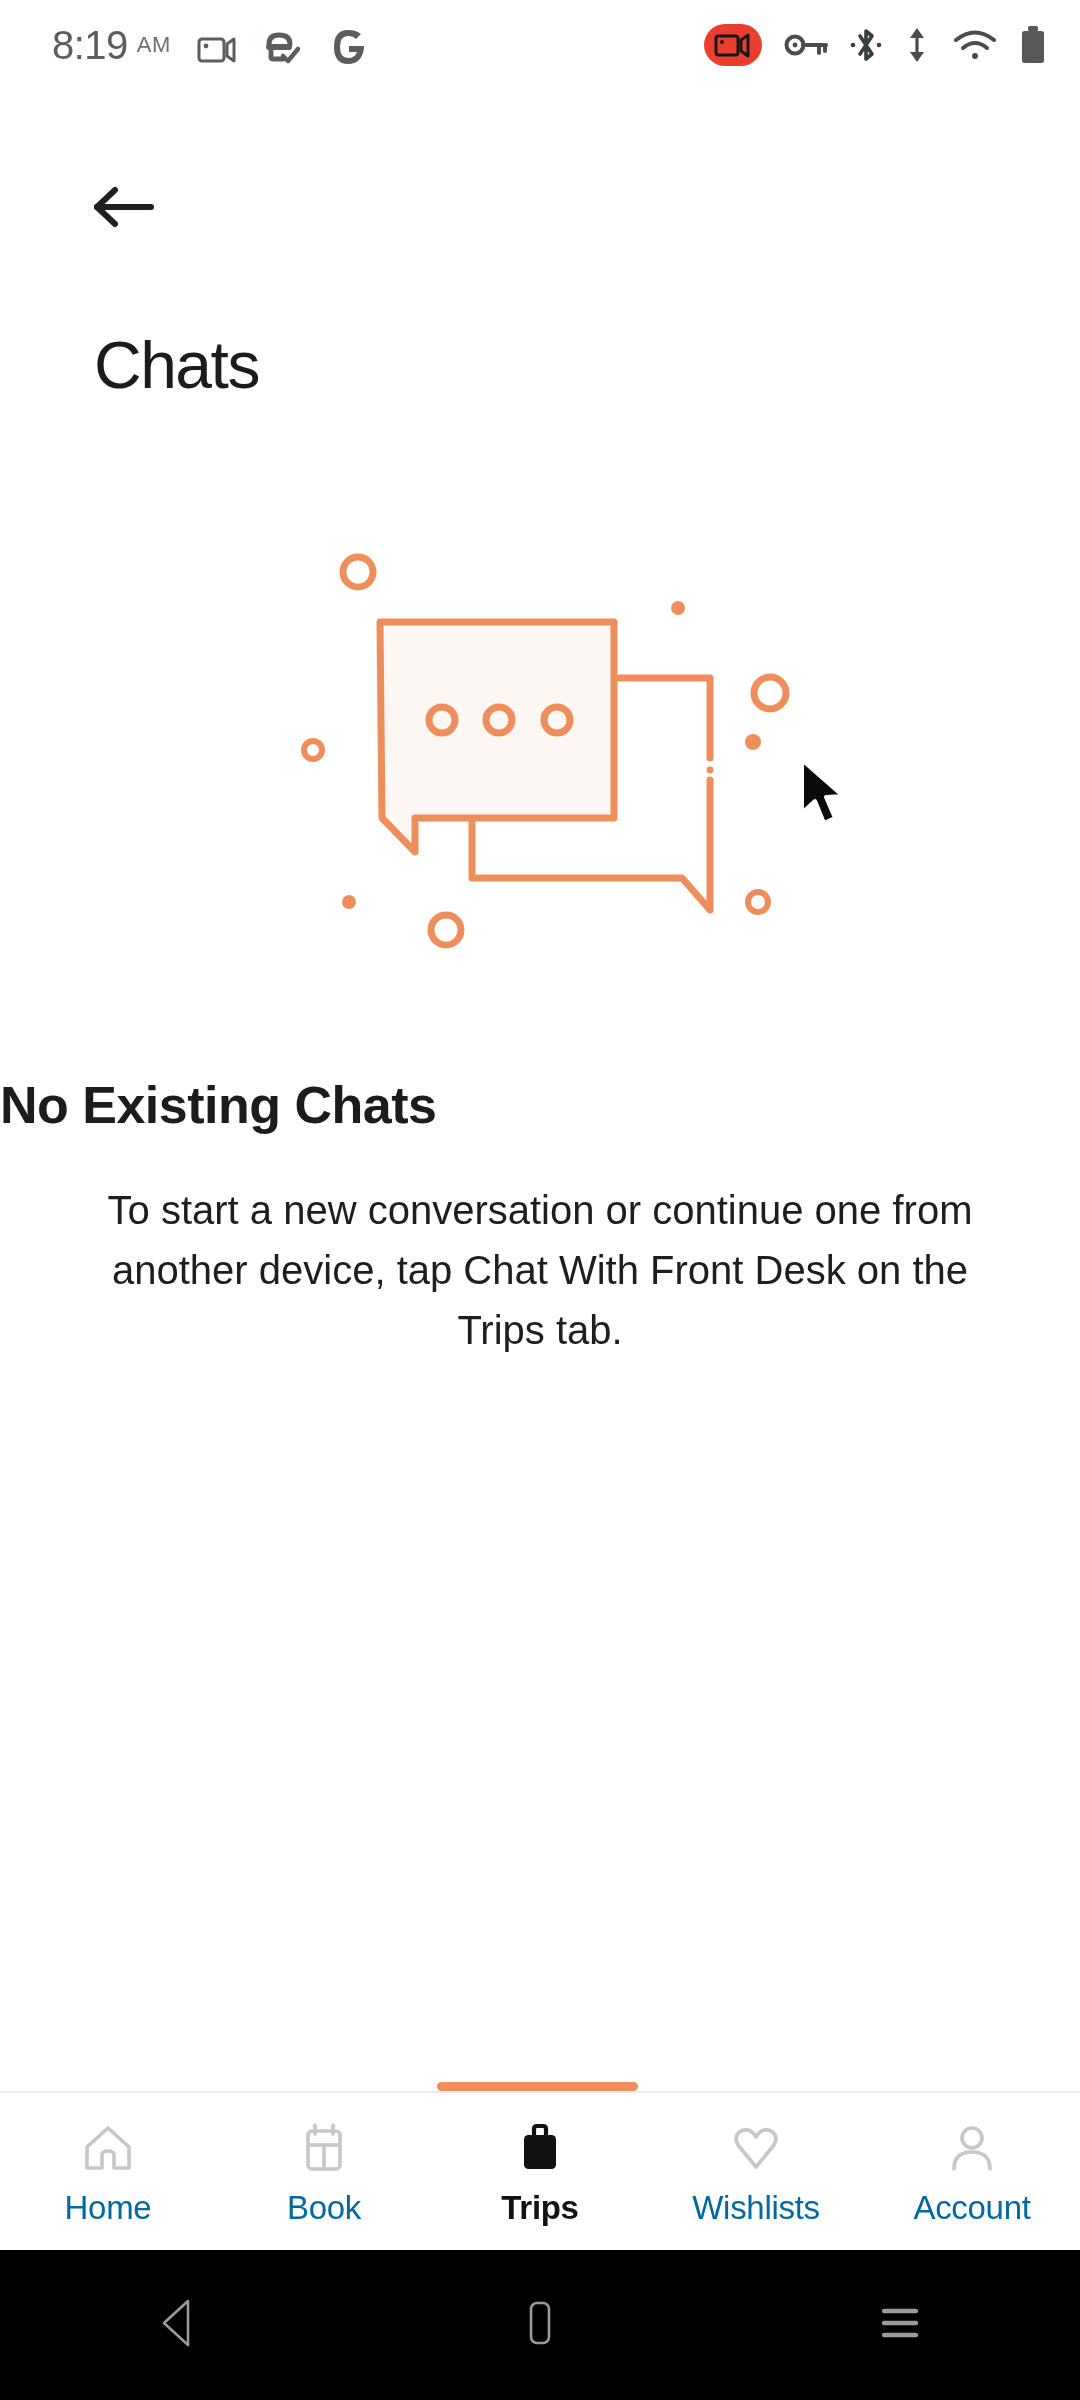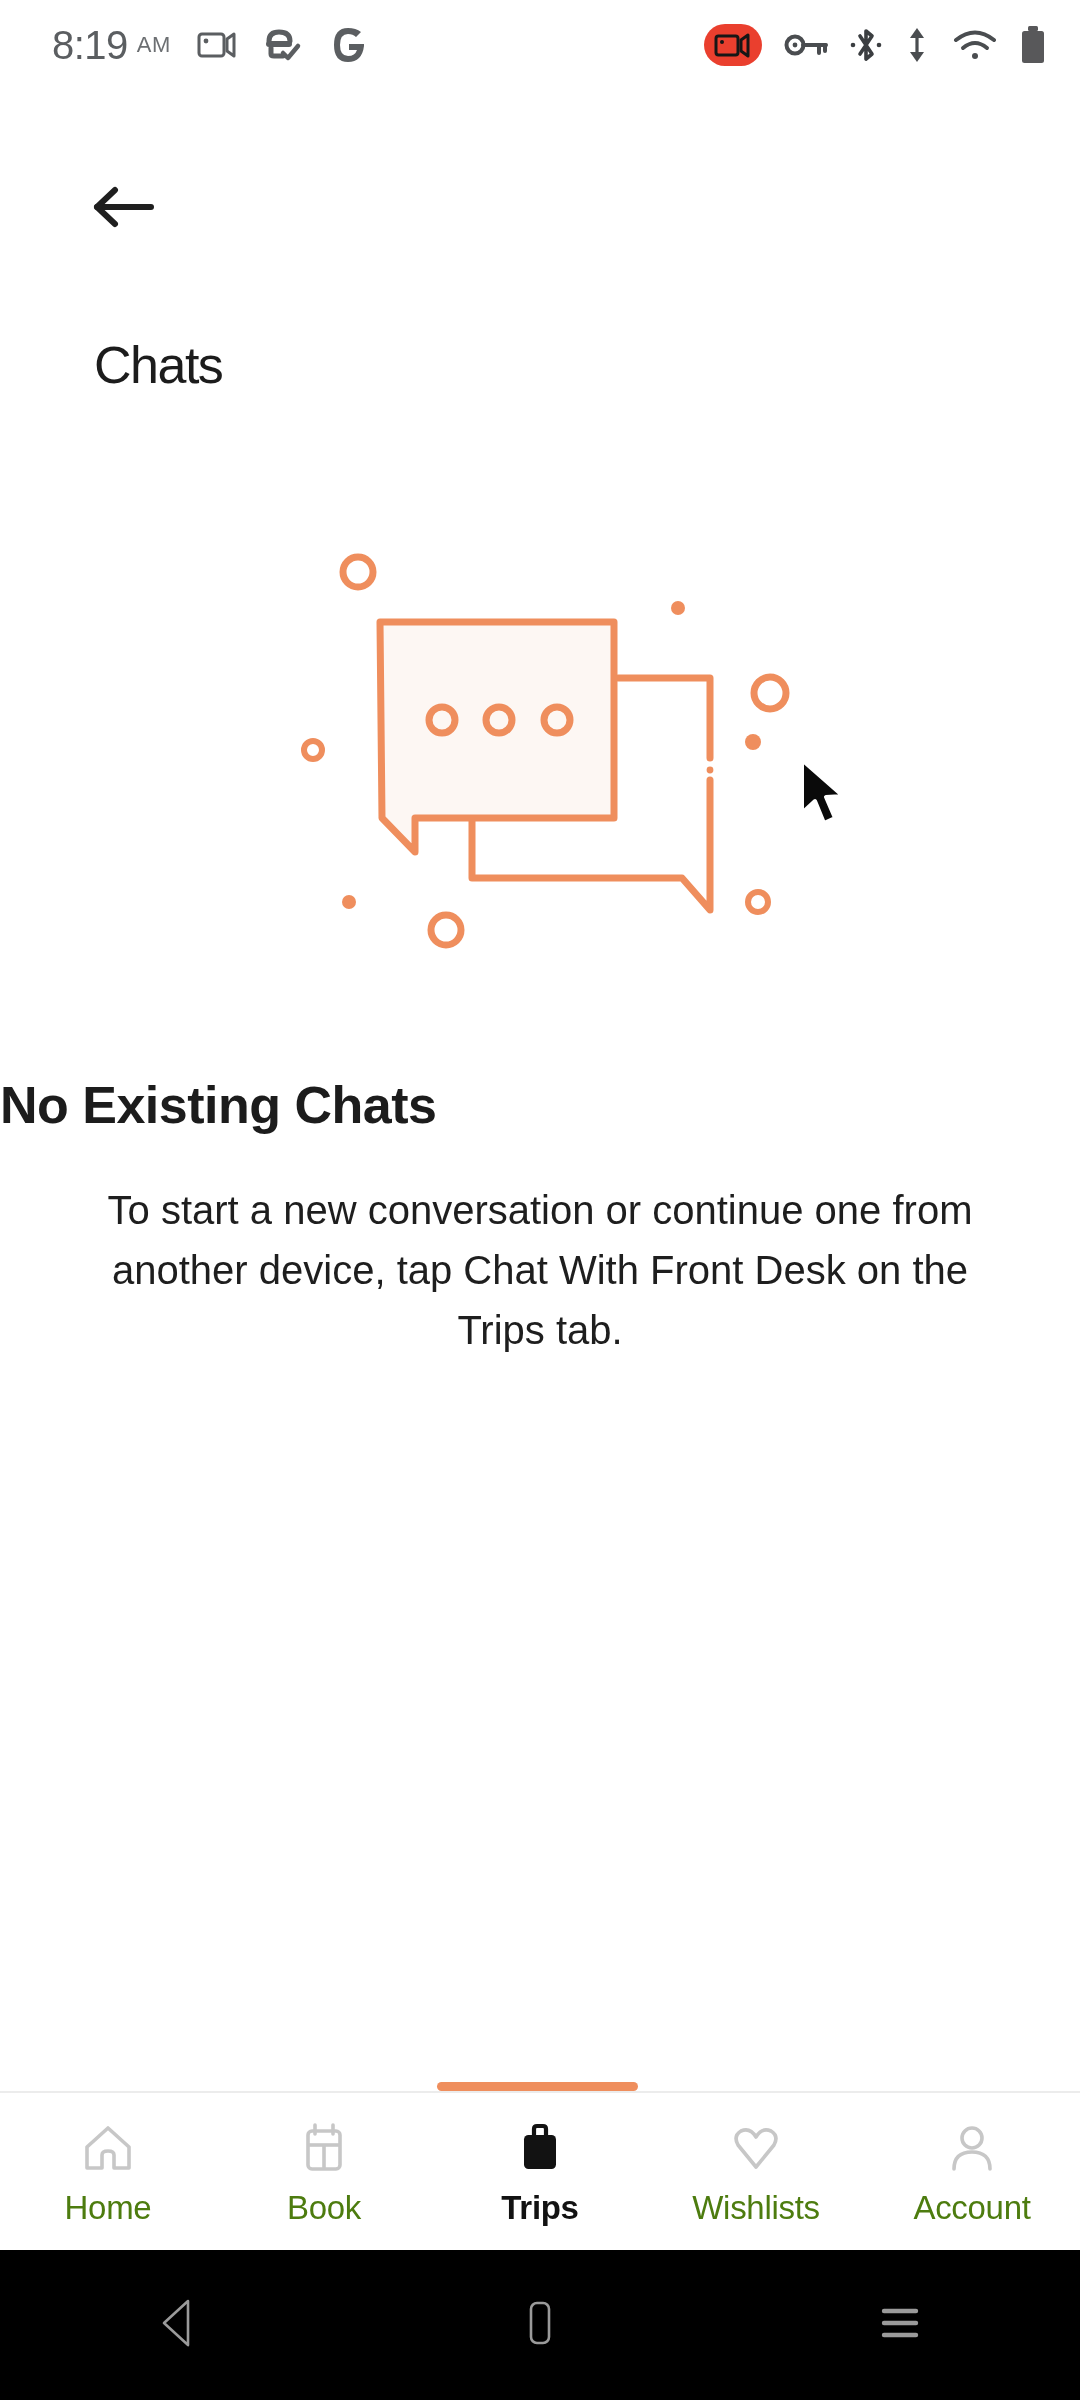--- a/index.html
+++ b/index.html
@@ -10,41 +10,41 @@
     overflow:hidden;
   }
   #screen { position:relative; width:1080px; height:2400px; background:#ffffff; }
 
   
   #status-bar {
     position:absolute; top:0; left:0; width:1080px; height:90px;
     display:flex; align-items:center; justify-content:space-between;
     padding:0 34px 0 52px;
   }
-  #status-left { display:flex; gap:0; }
+  #status-left { display:flex; align-items:flex-end; gap:0; }
   #clock {
     font-size:40px; color:#5b5e61; letter-spacing:-0.5px;
     line-height:42px; font-weight:400;
   }
   #clock-ampm {
     font-size:22px; color:#6c6f72; margin-left:9px; line-height:42px;
     letter-spacing:0.5px;
   }
   .sb-icon { display:flex; align-items:center; justify-content:center; }
   #status-left .sb-icon { margin-left:26px; }
   #status-right { display:flex; align-items:center; gap:22px; }
 
   
   #back-button {
     position:absolute; left:78px; top:163px; width:92px; height:92px;
     display:flex; align-items:center; justify-content:center;
   }
   #page-title {
     position:absolute; left:94px; top:320px;
-    font-size:52px; font-weight:400; color:#1c1c1c;
+    font-size:66px; font-weight:400; color:#1c1c1c;
     letter-spacing:-1.5px; line-height:90px;
   }
 
   
   #illustration {
     position:absolute; left:270px; top:530px; width:540px; height:420px;
   }
   #empty-heading {
     position:absolute; left:0; top:1075px; width:1080px; 
     font-size:52px; font-weight:700; color:#1c1c1c; letter-spacing:-0.5px;
@@ -60,21 +60,21 @@
     background:#ffffff; border-top:2px solid #ececec;
     display:flex; align-items:flex-start;
   }
   .tab-item {
     flex:1; height:100%; display:flex; flex-direction:column;
     align-items:center; justify-content:flex-start; padding-top:26px;
     position:relative;
   }
   .tab-icon { height:58px; display:flex; align-items:center; justify-content:center; }
   .tab-label {
-    font-size:33px; margin-top:12px; color:#4d7c0f; font-weight:400;
+    font-size:33px; margin-top:12px; color:#0369a1; font-weight:400;
     letter-spacing:-0.3px;
   }
   .tab-item.active .tab-label { color:#121212; font-weight:700; }
   #tab-indicator {
     position:absolute; left:437px; bottom:309px; width:201px; height:9px;
     background:#ef8e5d; border-radius:5px;
   }
 
   
   #nav-bar {

